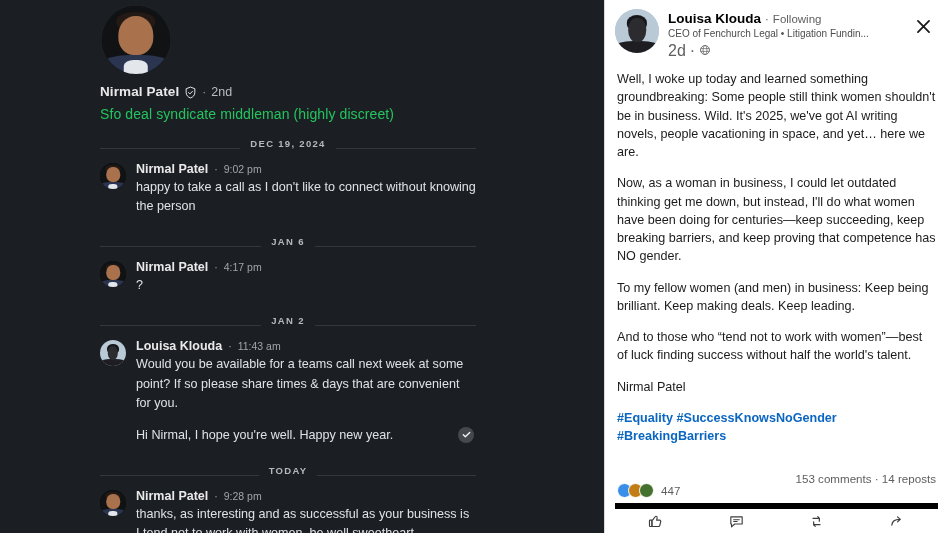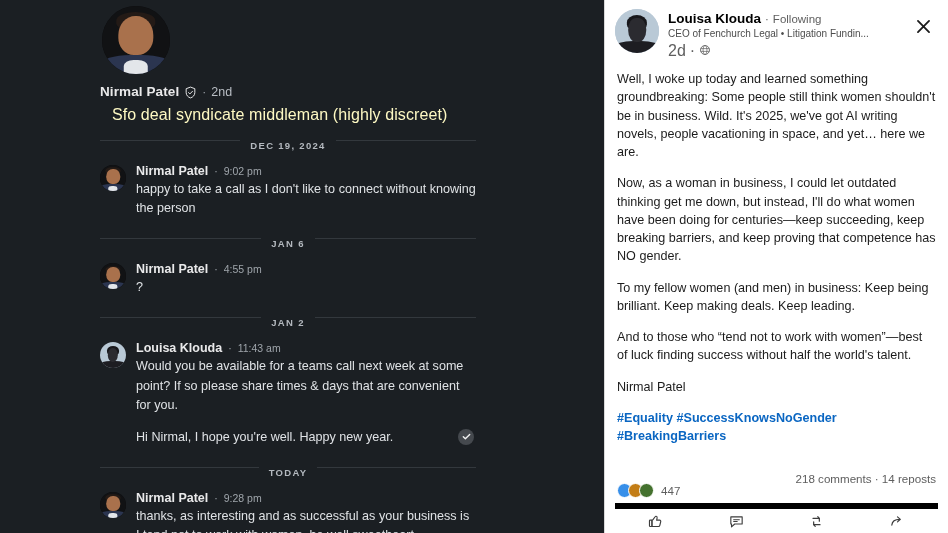--- a/index.html
+++ b/index.html
@@ -32,24 +32,24 @@
   .head-name-line {
     display:flex; align-items:center; gap:5px;
     margin-top:10px; margin-left:4px;
   }
   .head-name { color:#e9e9ea; font-size:13.5px; font-weight:bold; letter-spacing:.1px; }
   .verif {
     width:13px; height:13px; flex:0 0 13px; position:relative; display:block;
   }
   .dot-sep { color:#9aa0a6; font-size:12px; }
   .degree { color:#b9bec4; font-size:12.5px; }
-  .head-sub { color:#fef9c3; font-size:16px; margin-top:7px; margin-left:16px; letter-spacing:.1px; }
+  .head-sub { color:#22c55e; font-size:14px; margin-top:7px; margin-left:4px; letter-spacing:.1px; }
 
   .date-sep {
-    display:flex; align-items:flex-start; gap:10px;
+    display:flex; align-items:flex-end; gap:10px;
     margin:16px 4px 2px 4px;
   }
   .date-sep .ln { flex:1; height:1px; background:#33383d; }
   .date-sep .lbl {
     color:#b4b9bf; font-size:9.5px; font-weight:bold;
     letter-spacing:1.3px;
   }
 
   .msg { display:flex; gap:10px; padding:11px 4px 4px 4px; position:relative; }
   .msg-avatar {
@@ -224,21 +224,21 @@
                 <div class="shirt"></div>
                 <div class="collar"></div>
                 <div class="hair"></div>
                 <div class="head"></div>
               </div>
           </div>
           <div class="msg-body">
             <div class="msg-meta">
               <span class="msg-author">Nirmal Patel</span>
               <span class="msg-time">·</span>
-              <span class="msg-time">4:55 pm</span>
+              <span class="msg-time">4:17 pm</span>
             </div>
             <div class="msg-text">
                 <p>?</p>
               </div>
           </div>
         </div>
 
         <div class="date-sep">
           <div class="ln"></div>
           <div class="lbl">JAN 2</div>
@@ -351,21 +351,21 @@
 
     <div class="social-row">
       <div class="reactions">
         <div class="react-icons">
           <span style="background:#378fe9"></span>
           <span style="background:#c37d16"></span>
           <span style="background:#44712e"></span>
         </div>
         <span class="react-count">447</span>
       </div>
-      <div class="social-right">218 comments · 14 reposts</div>
+      <div class="social-right">153 comments · 14 reposts</div>
     </div>
 
     <div class="action-bar">
       <div class="action">
         <span>
           <svg viewBox="0 0 24 24" width="17" height="17">
               <path d="M7 10v9h9.2c.9 0 1.7-.6 1.9-1.5l1.3-5.5c.2-1-.5-1.9-1.5-1.9h-4.3l.7-3.3c.2-1-.4-2-1.4-2.2-.6-.1-1.2.2-1.5.7L8.5 9.3c-.3.4-.8.7-1.3.7H7z" fill="none" stroke="#3d3d3d" stroke-width="1.6" stroke-linejoin="round"></path>
               <rect x="3.5" y="10" width="3.5" height="9" rx="1" fill="none" stroke="#3d3d3d" stroke-width="1.6"></rect>
             </svg>
         </span>

